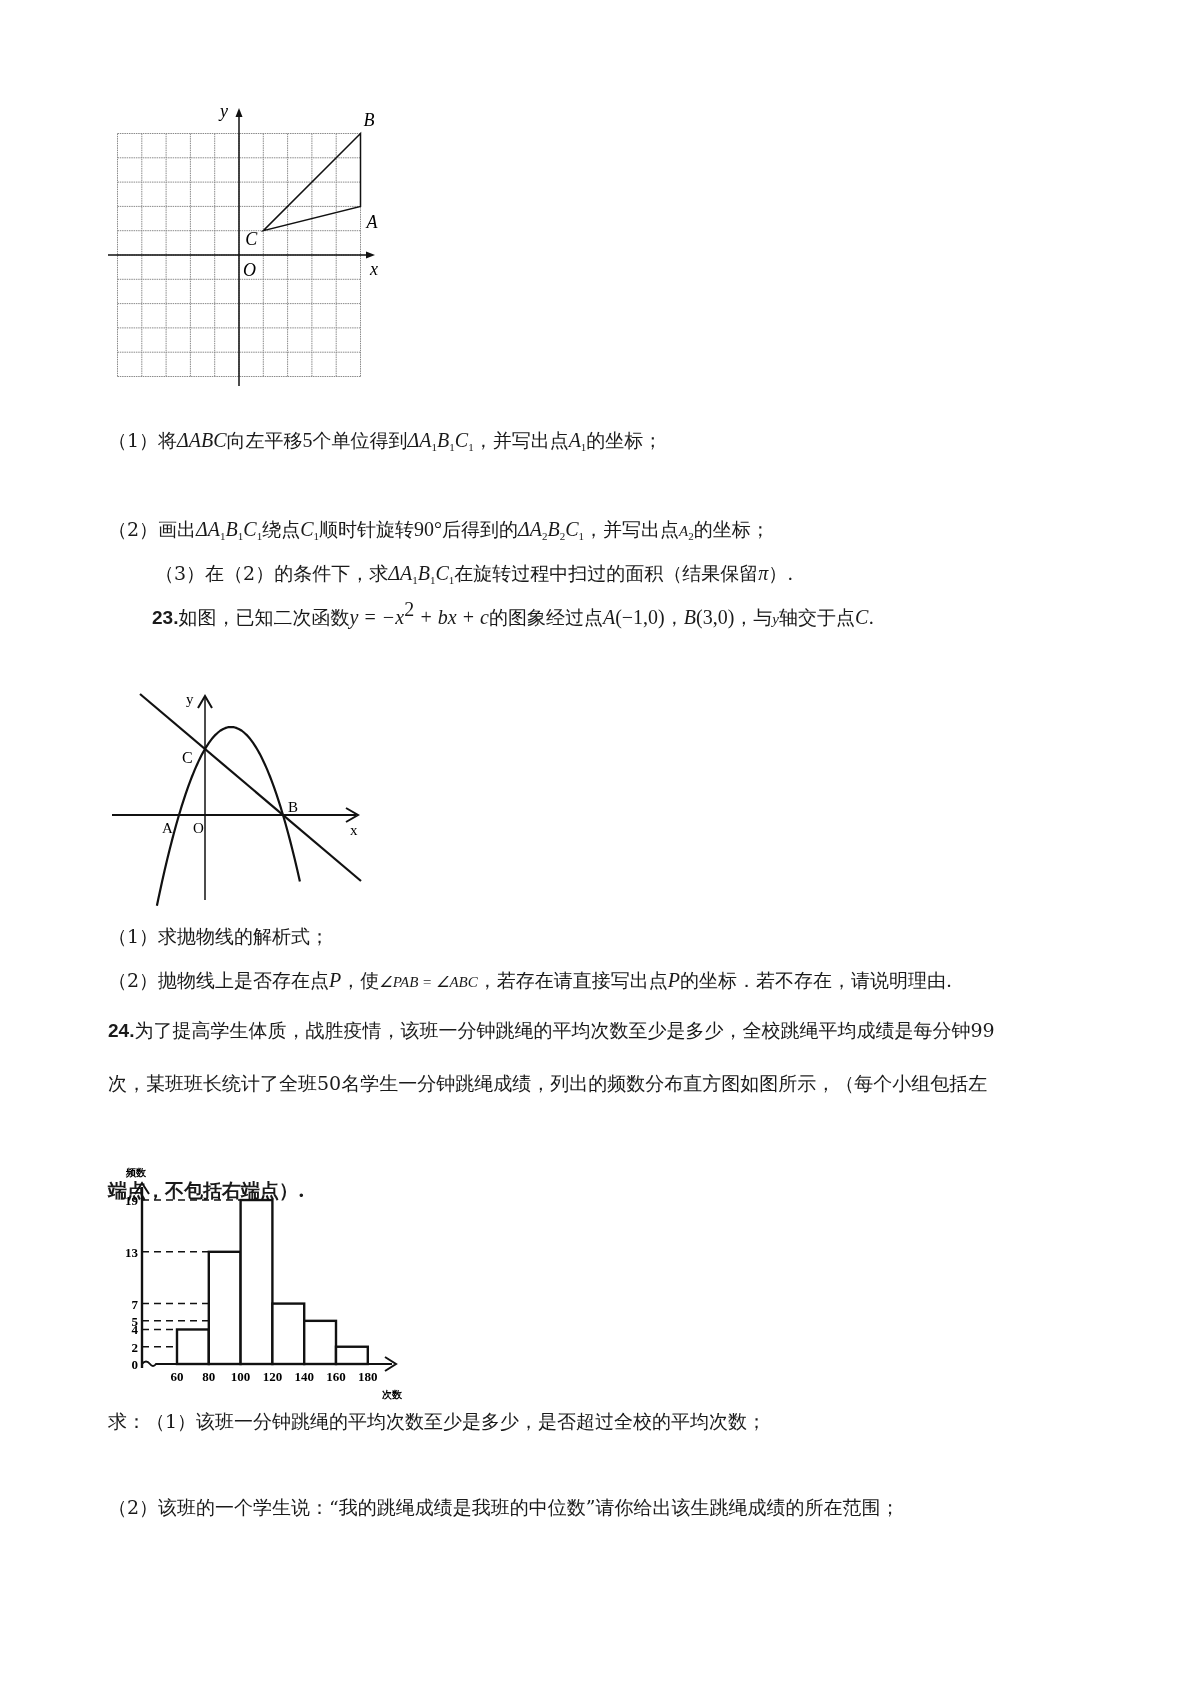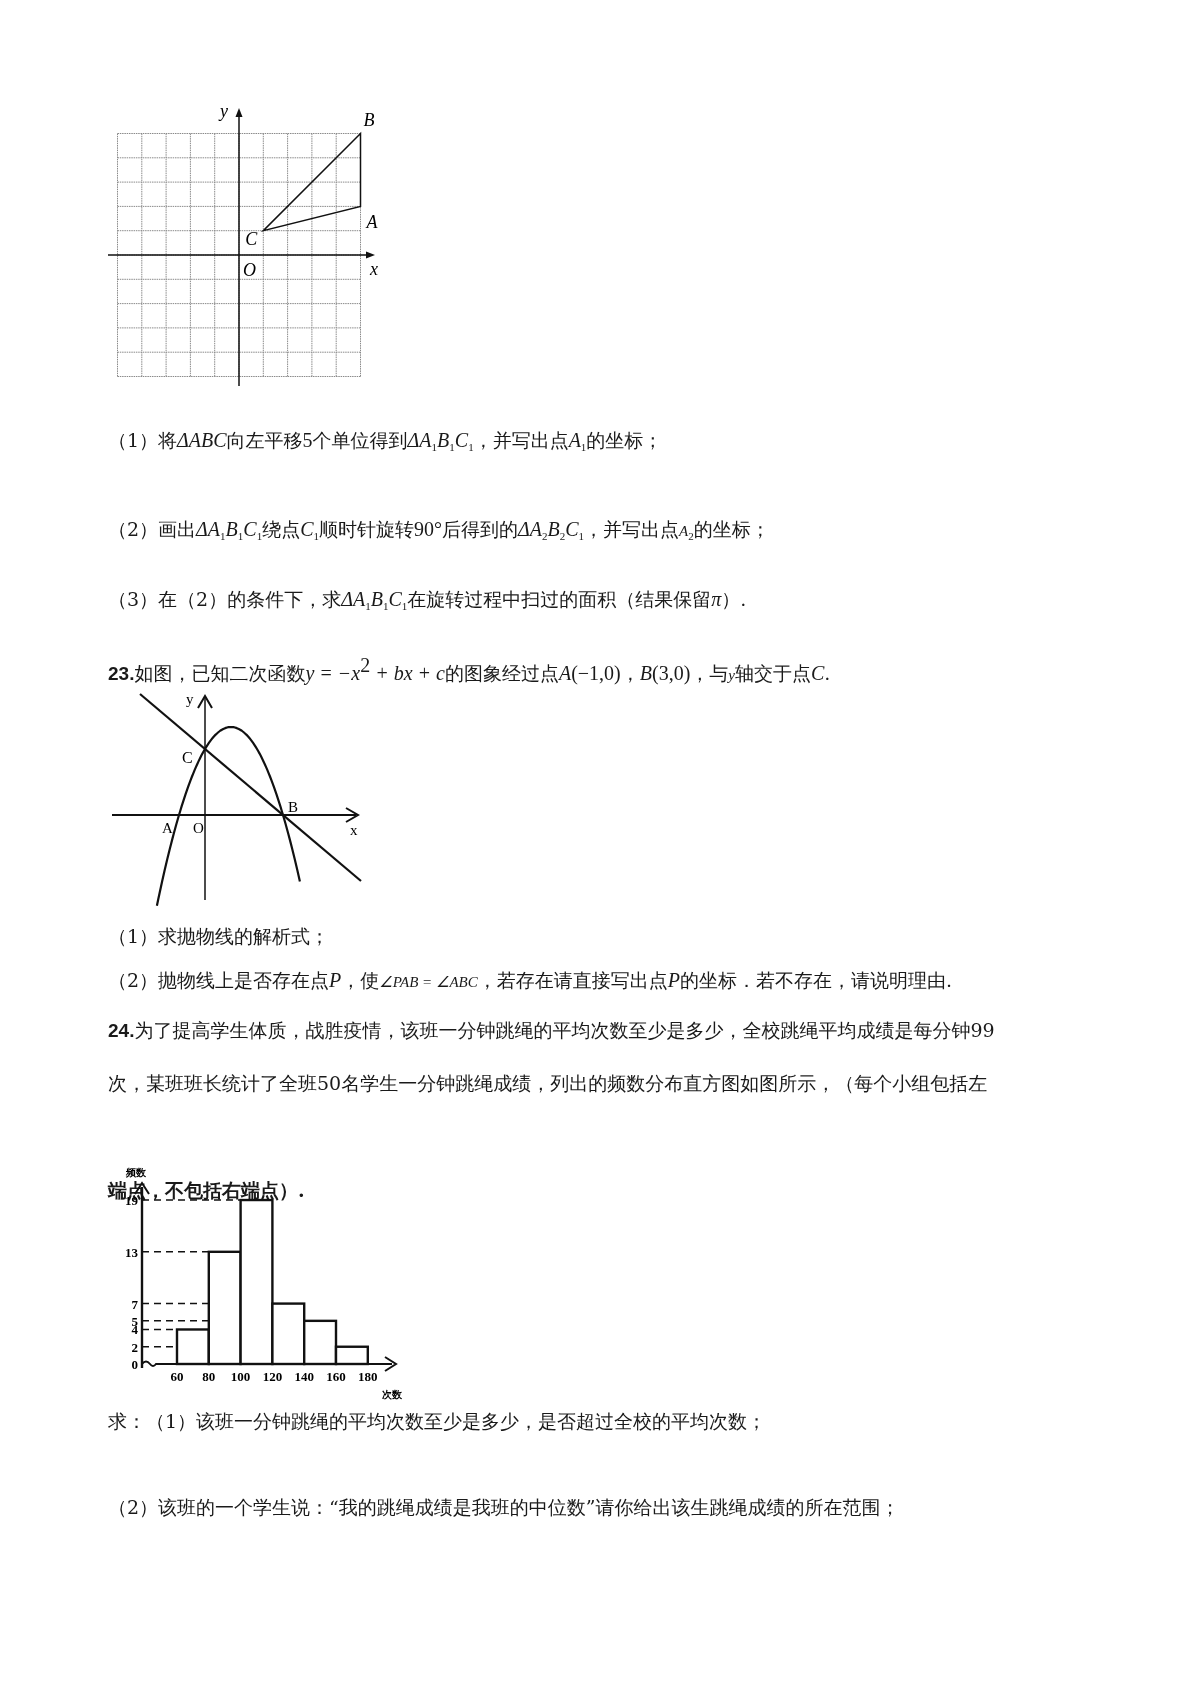--- a/index.html
+++ b/index.html
@@ -54,25 +54,25 @@
   </svg>
 
 <div class="line" style="top:428px;text-align:right;">
   <span>（1）将</span><span class="m">ΔABC</span><span>向左平移</span><span class="mu">5</span><span>个单位得到</span><span class="m"><span>ΔA</span><sub>1</sub><span>B</span><sub>1</sub><span>C</span><sub>1</sub></span><span>，并写出点</span><span class="m"><span>A</span><sub>1</sub></span><span>的坐标；</span>
 </div>
 
 <div class="line" style="top:517px;">
   <span>（2）画出</span><span class="m"><span>ΔA</span><sub>1</sub><span>B</span><sub>1</sub><span>C</span><sub>1</sub></span><span>绕点</span><span class="m"><span>C</span><sub>1</sub></span><span>顺时针旋转</span><span class="mu">90°</span><span>后得到的</span><span class="m"><span>ΔA</span><sub>2</sub><span>B</span><sub>2</sub><span>C</span><sub>1</sub></span><span>，并写出点</span><span class="m" style="font-size:15px;"><span>A</span><sub>2</sub></span><span>的坐标；</span>
 </div>
 
-<div class="line" style="top:587px;">
+<div class="line" style="top:561px;margin-left:47px;">
   <span>（3）在（2）的条件下，求</span><span class="m"><span>ΔA</span><sub>1</sub><span>B</span><sub>1</sub><span>C</span><sub>1</sub></span><span>在旋转过程中扫过的面积（结果保留</span><span class="m">π</span><span>）.</span>
 </div>
 
-<div class="line" style="top:653px;">
+<div class="line" style="top:597px;margin-left:44px;">
   <span class="num">23.</span><span>如图，已知二次函数</span><span class="m">y = −x</span><sup class="mu">2</sup><span class="m"> + bx + c</span><span>的图象经过点</span><span class="m">A</span><span class="mu">(−1,0)</span><span>，</span><span class="m">B</span><span class="mu">(3,0)</span><span>，与</span><span class="m" style="font-size:15px;">y</span><span>轴交于点</span><span class="m">C</span><span>.</span>
 </div>
 
 <svg id="parabola-fig" style="left:0;top:0;" width="400" height="920">
     <line x1="112" y1="815" x2="356" y2="815" stroke="#111" stroke-width="2"></line>
     <path d="M346 808 L358 815 L346 822" fill="none" stroke="#111" stroke-width="2"></path>
     <line x1="205" y1="900" x2="205" y2="698" stroke="#111" stroke-width="1.5"></line>
     <path d="M198 708 L205 696 L212 708" fill="none" stroke="#111" stroke-width="2"></path>
     <path d="M156.9 905.7 L158.2 899.5 L159.5 893.4 L160.8 887.4 L162.1 881.5 L163.4 875.7 L164.7 870.1 L166.0 864.5 L167.3 859.1 L168.6 853.7 L169.9 848.5 L171.2 843.4 L172.5 838.4 L173.8 833.5 L175.1 828.7 L176.4 824.0 L177.7 819.5 L179.0 815.0 L180.3 810.7 L181.6 806.4 L182.9 802.3 L184.2 798.3 L185.5 794.4 L186.8 790.6 L188.1 786.9 L189.4 783.3 L190.7 779.9 L192.0 776.5 L193.3 773.3 L194.6 770.1 L195.9 767.1 L197.2 764.2 L198.5 761.4 L199.8 758.7 L201.1 756.1 L202.4 753.6 L203.7 751.3 L205.0 749.0 L206.3 746.9 L207.6 744.8 L208.9 742.9 L210.2 741.1 L211.5 739.4 L212.8 737.8 L214.1 736.3 L215.4 734.9 L216.7 733.7 L218.0 732.5 L219.3 731.5 L220.6 730.5 L221.9 729.7 L223.2 729.0 L224.5 728.4 L225.8 727.9 L227.1 727.5 L228.4 727.2 L229.7 727.1 L231.0 727.0 L232.3 727.1 L233.6 727.2 L234.9 727.5 L236.2 727.9 L237.5 728.4 L238.8 729.0 L240.1 729.7 L241.4 730.5 L242.7 731.5 L244.0 732.5 L245.3 733.7 L246.6 734.9 L247.9 736.3 L249.2 737.8 L250.5 739.4 L251.8 741.1 L253.1 742.9 L254.4 744.8 L255.7 746.9 L257.0 749.0 L258.3 751.3 L259.6 753.6 L260.9 756.1 L262.2 758.7 L263.5 761.4 L264.8 764.2 L266.1 767.1 L267.4 770.1 L268.7 773.3 L270.0 776.5 L271.3 779.9 L272.6 783.3 L273.9 786.9 L275.2 790.6 L276.5 794.4 L277.8 798.3 L279.1 802.3 L280.4 806.4 L281.7 810.7 L283.0 815.0 L284.3 819.5 L285.6 824.0 L286.9 828.7 L288.2 833.5 L289.5 838.4 L290.8 843.4 L292.1 848.5 L293.4 853.7 L294.7 859.1 L296.0 864.5 L297.3 870.1 L298.6 875.7 L299.9 881.5" fill="none" stroke="#111" stroke-width="2.2"></path>
     <line x1="140" y1="694" x2="361" y2="881" stroke="#111" stroke-width="2.2"></line>

